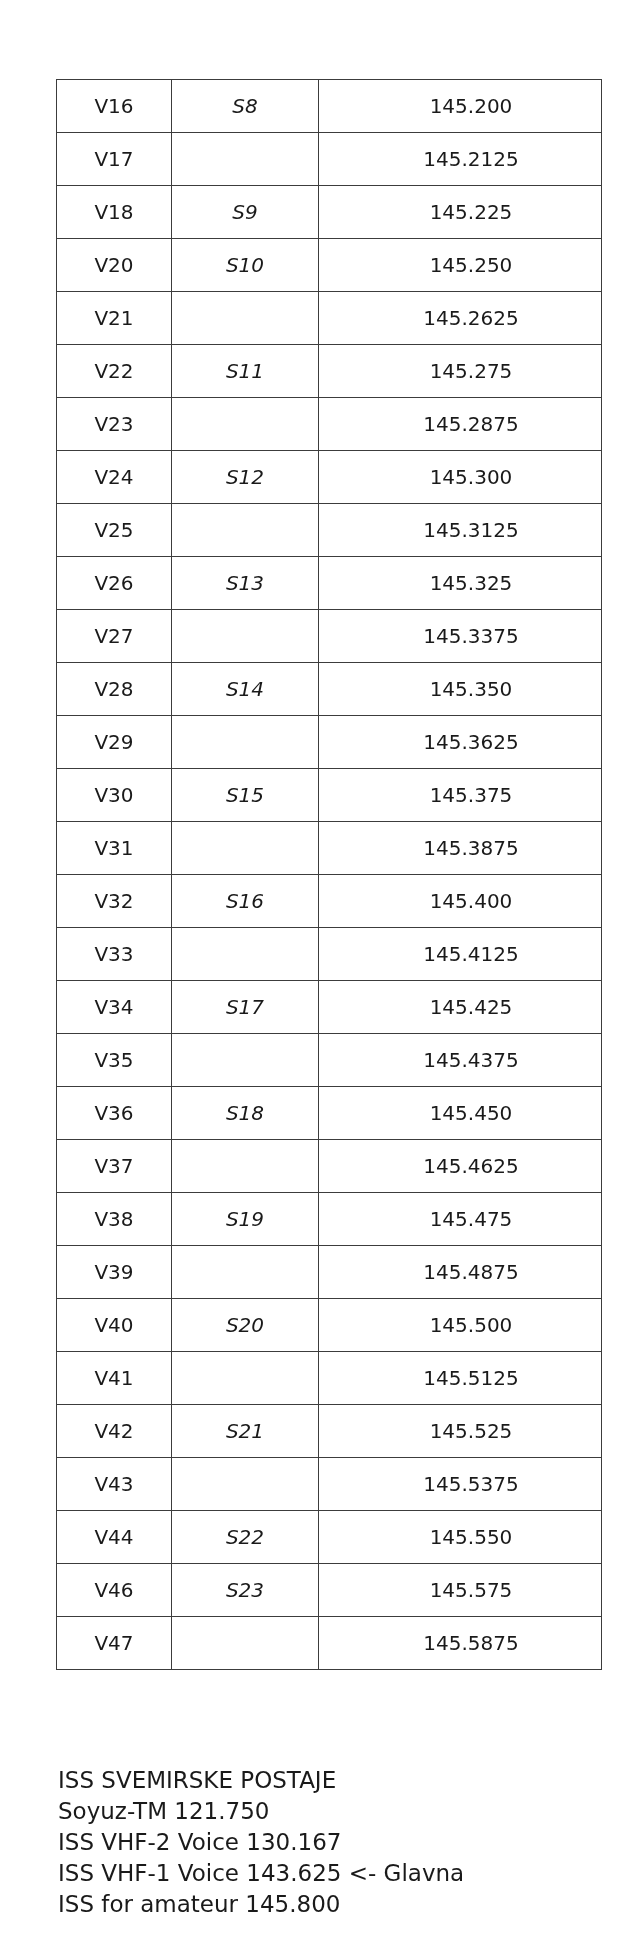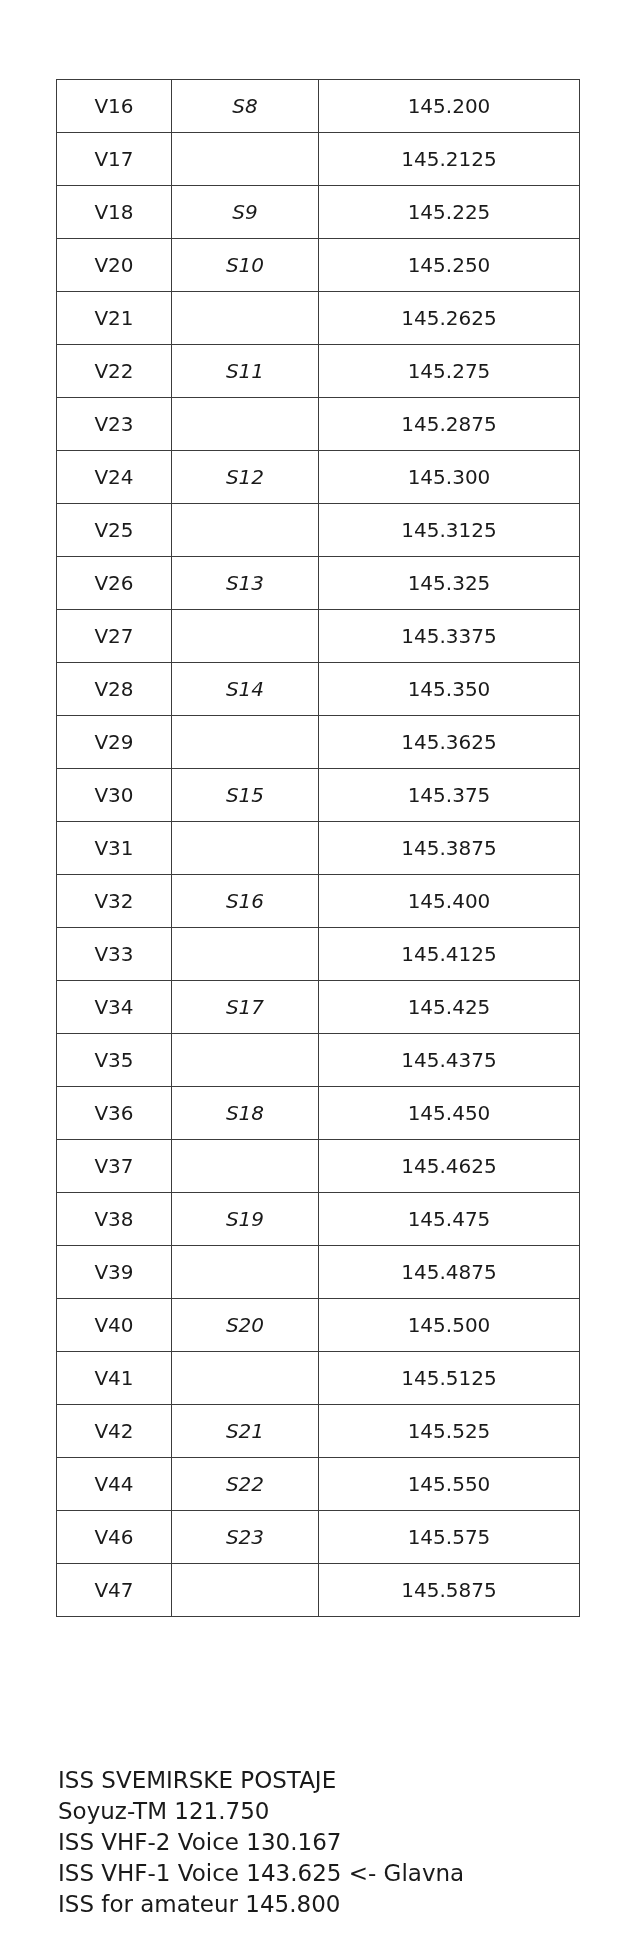--- a/index.html
+++ b/index.html
@@ -35,21 +35,21 @@
     height: 52px;
     text-align: center;
     vertical-align: middle;
     font-size: 20px;
     color: #1a1a1a;
     font-family: "DejaVu Sans", sans-serif;
     padding: 0;
   }
   .freq-table td.c0 { width: 114px; }
   .freq-table td.c1 { width: 146px; font-style: italic; }
-  .freq-table td.c2 { width: 260px; }
+  .freq-table td.c2 { width: 260px; padding-left: 22px; }
 
   .notes {
     position: absolute;
     left: 56px;
     top: 1765px;
     width: 540px;
     font-size: 23px;
     line-height: 31px;
     color: #1a1a1a;
     font-family: "DejaVu Sans", sans-serif;
@@ -187,20 +187,25 @@
           <td class="c0">V41</td>
           <td class="c1"></td>
           <td class="c2">145.5125</td>
         </tr>
         <tr>
           <td class="c0">V42</td>
           <td class="c1">S21</td>
           <td class="c2">145.525</td>
         </tr>
         <tr>
+          <td class="c0">V43</td>
+          <td class="c1"></td>
+          <td class="c2">145.5375</td>
+        </tr>
+        <tr>
           <td class="c0">V44</td>
           <td class="c1">S22</td>
           <td class="c2">145.550</td>
         </tr>
         <tr>
           <td class="c0">V46</td>
           <td class="c1">S23</td>
           <td class="c2">145.575</td>
         </tr>
         <tr>

